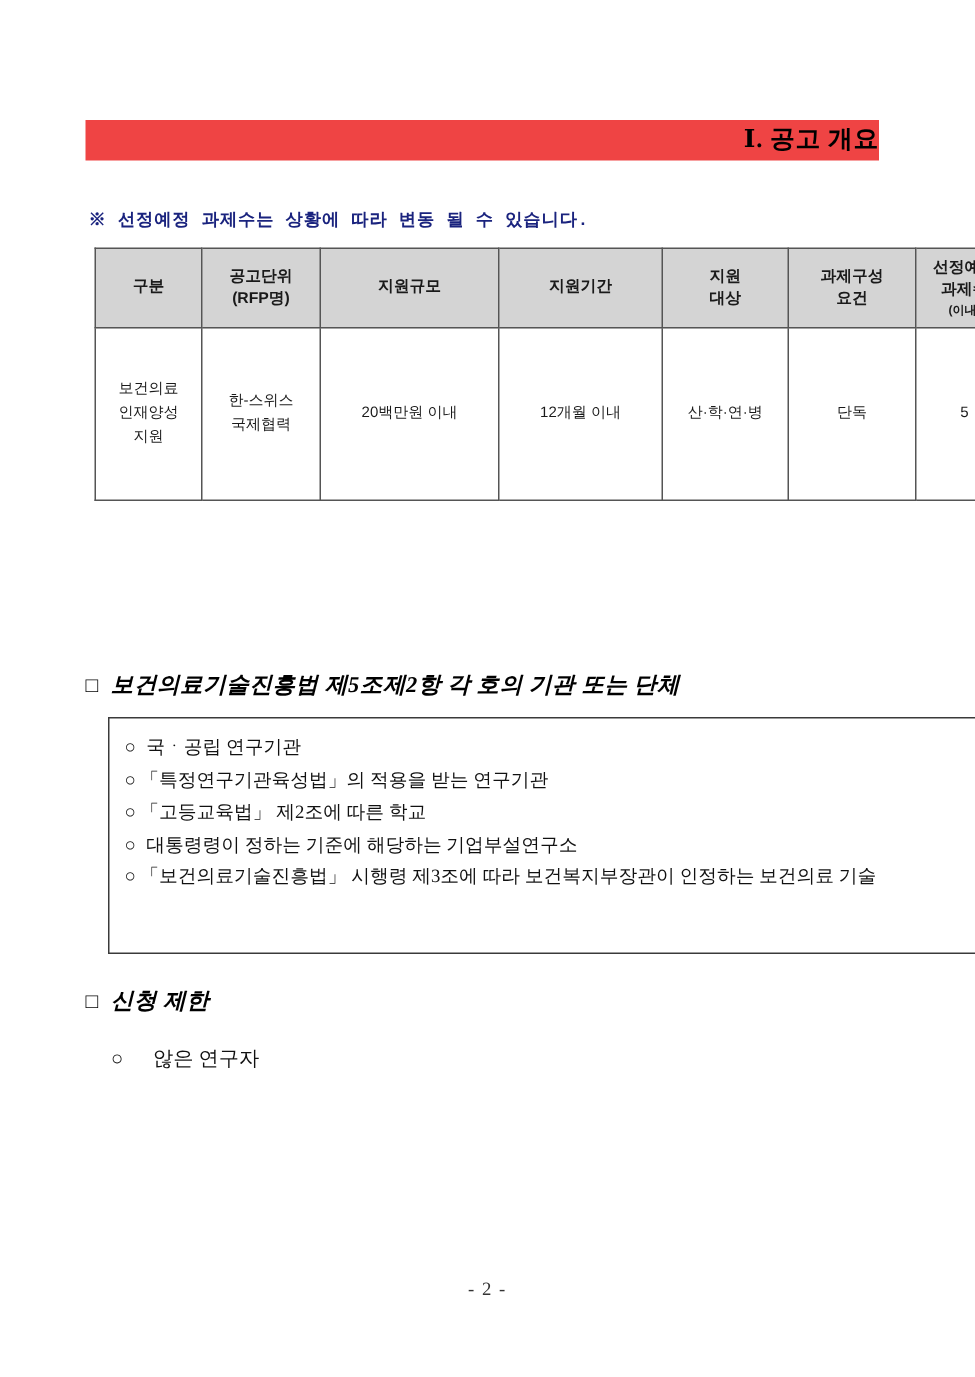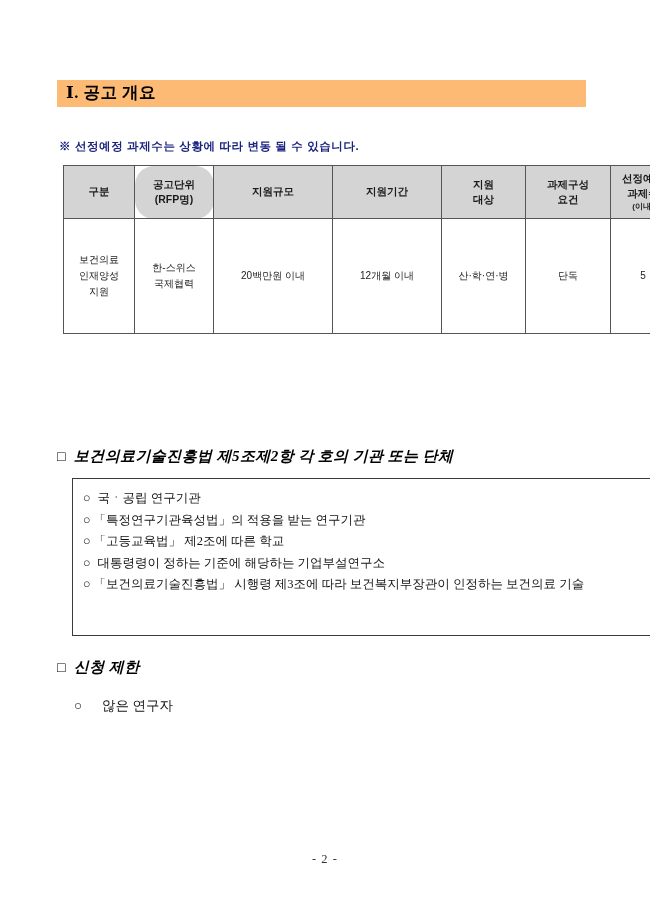--- a/index.html
+++ b/index.html
@@ -22,42 +22,43 @@
     width: 650px;
     height: 918px;
   }
 
   
   .section-bar {
     position: absolute;
     left: 57px;
     width: 529px;
     height: 27px;
-    background: #fdba74;
+    background: #ef4444;
     display: flex;
     align-items: center;
+    justify-content: flex-end;
   }
   .section-bar .sec-label {
     font-family: "Liberation Serif", "DejaVu Serif", serif;
     font-size: 16.5px;
     font-weight: bold;
     letter-spacing: 0.5px;
     padding-left: 9px;
     white-space: nowrap;
     line-height: 1;
   }
   #section-1-bar { top: 80px; }
   #section-2-bar { top: 396px; }
 
   
   .note {
     position: absolute;
     left: 59px;
     top: 139px;
-    font-family: Liberation Sans, sans-serif;
+    font-family: Liberation Mono, monospace;
     font-size: 11.5px;
     font-weight: bold;
     color: #1a237e;
     letter-spacing: 0.6px;
     white-space: nowrap;
   }
 
   
   .table-wrap {
     position: absolute;
@@ -92,21 +93,21 @@
     font-weight: bold;
   }
   table.overview tbody td {
     background: #ffffff;
     font-size: 10px;
     line-height: 1.6;
     height: 114px;
     font-weight: normal;
   }
   .col-1 { width: 66px; }
-  .col-2 { width: 74px; border-radius: 19px; }
+  .col-2 { width: 74px; }
   .col-3 { width: 114px; }
   .col-4 { width: 104px; }
   .col-5 { width: 79px; }
   .col-6 { width: 80px; }
   .col-7 { width: 60px; }
 
   .cell-lines span { display: block; }
 
   
   .box-heading {

